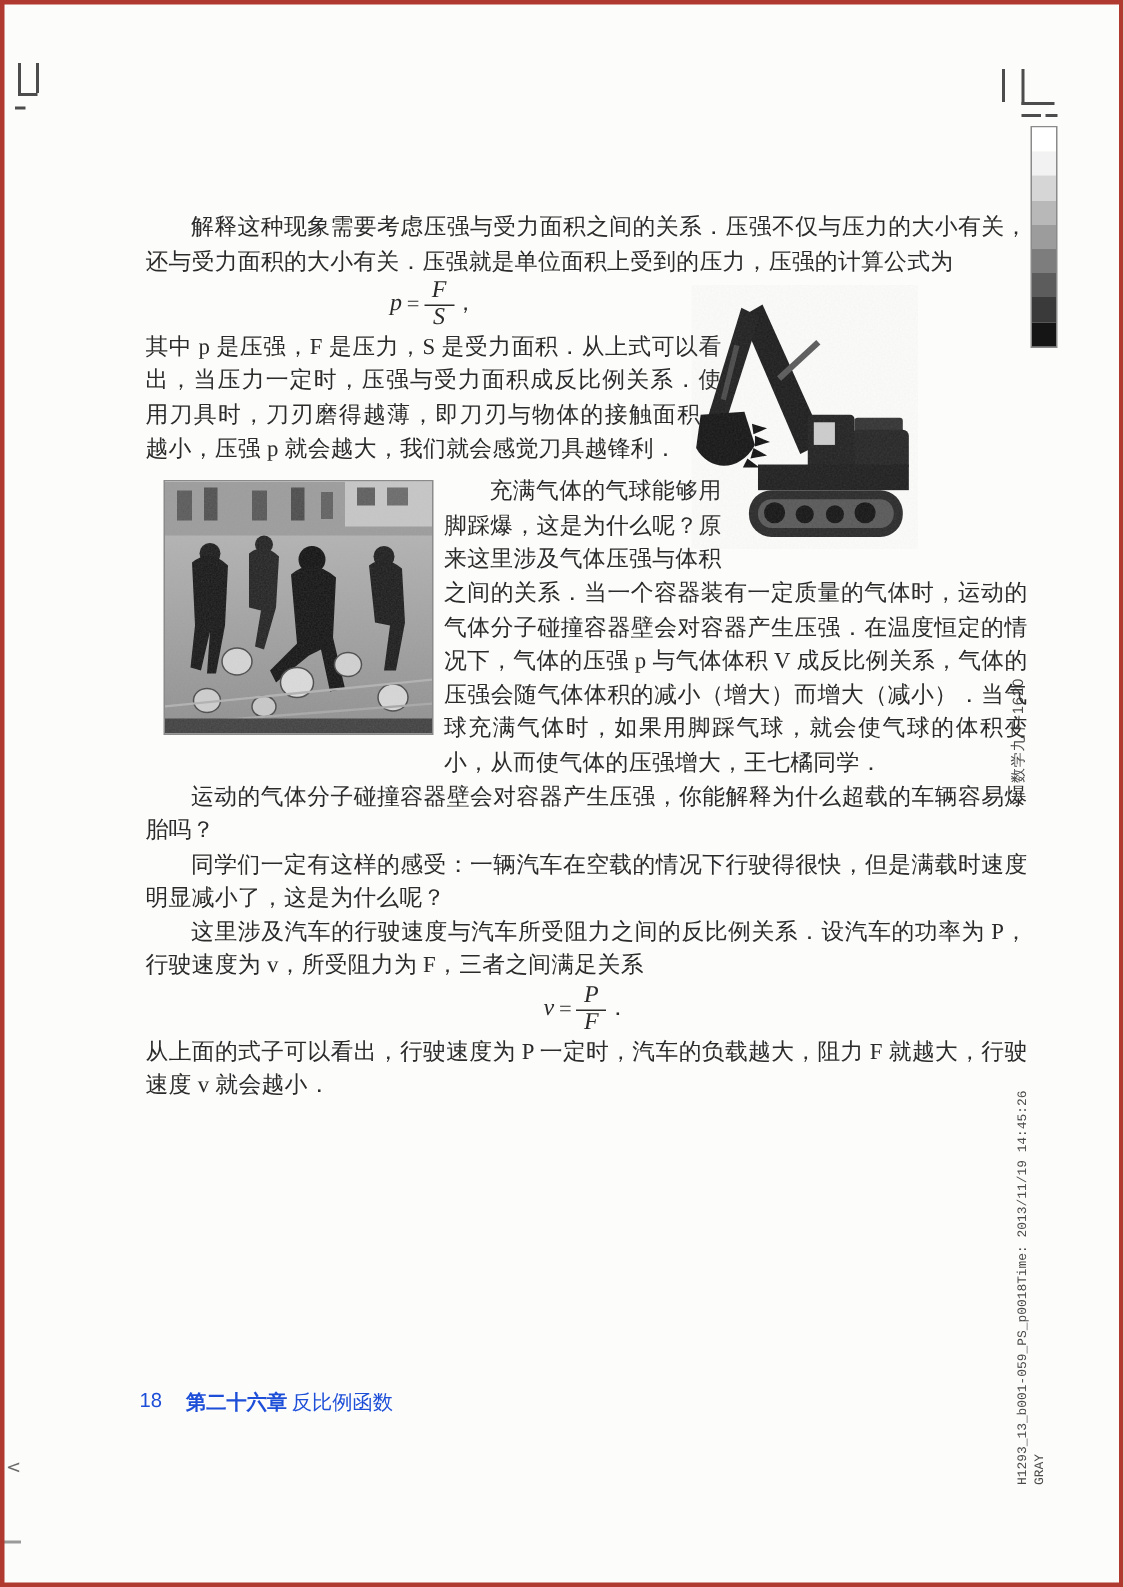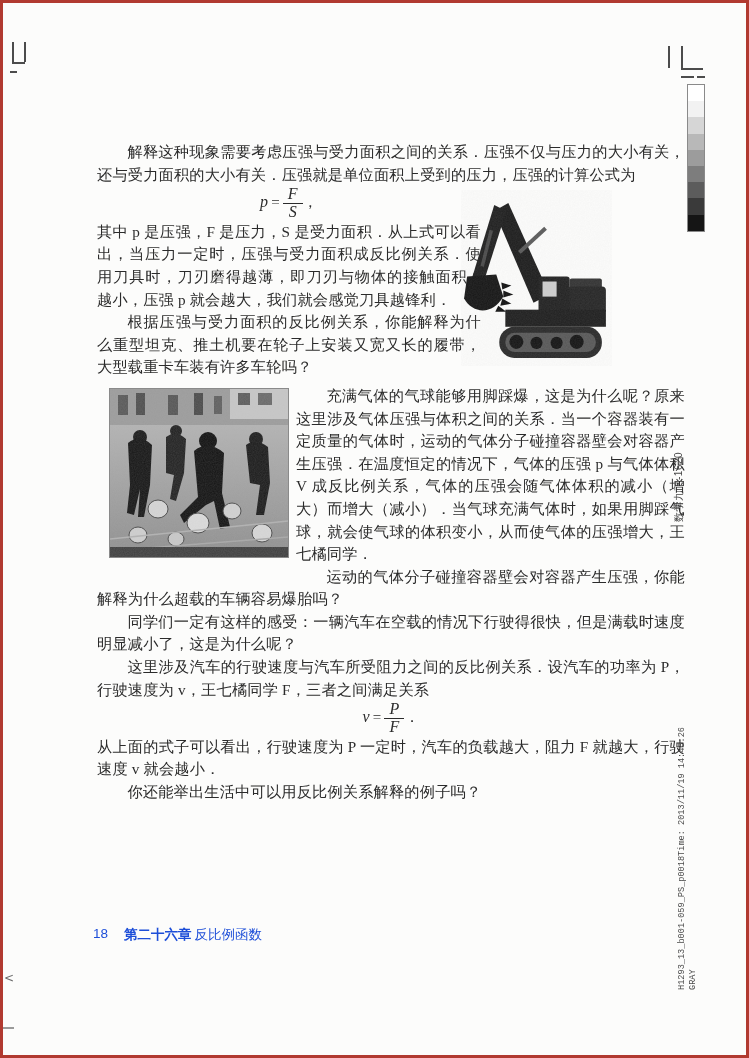--- a/index.html
+++ b/index.html
@@ -148,21 +148,20 @@
         <circle cx="115" cy="151" r="7" fill="#151515"></circle>
         <rect x="0" y="0" width="150" height="175" fill="#888" filter="url(#grain)" opacity="0.25"></rect>
       </svg>
     </div>
 
     <p class="formula">
       <span class="f-var">p</span><span class="f-eq">=</span><span class="frac"><span class="fnum">F</span><span class="fden">S</span></span><span class="f-tail">，</span>
     </p>
 
     <p>其中 p 是压强，F 是压力，S 是受力面积．从上式可以看出，当压力一定时，压强与受力面积成反比例关系．使用刀具时，刀刃磨得越薄，即刀刃与物体的接触面积 S 越小，压强 p 就会越大，我们就会感觉刀具越锋利．</p>
-    <p class="indent">根据压强与受力面积的反比例关系，你能解释为什么重型坦克、推土机要在轮子上安装又宽又长的履带，大型载重卡车装有许多车轮吗？</p>
   </div>
 
   <div style="margin-top:6px;">
     <div class="fig-left">
       <svg width="178" height="168" viewBox="0 0 178 168">
         <defs>
           <linearGradient id="pbg" x1="0" y1="0" x2="0" y2="1">
             <stop offset="0" stop-color="#bdbdbd"></stop>
               <stop offset="1" stop-color="#8f8f8f"></stop>
           </linearGradient>
@@ -206,28 +205,27 @@
         <rect x="0" y="158" width="178" height="10" fill="#3f3f3f"></rect>
         <rect width="178" height="168" fill="#888" filter="url(#grain2)" opacity="0.3"></rect>
       </svg>
     </div>
 
     <p class="indent">充满气体的气球能够用脚踩爆，这是为什么呢？原来这里涉及气体压强与体积之间的关系．当一个容器装有一定质量的气体时，运动的气体分子碰撞容器壁会对容器产生压强．在温度恒定的情况下，气体的压强 p 与气体体积 V 成反比例关系，气体的压强会随气体体积的减小（增大）而增大（减小）．当气球充满气体时，如果用脚踩气球，就会使气球的体积变小，从而使气体的压强增大，王七橘同学．</p>
     <p class="indent">运动的气体分子碰撞容器壁会对容器产生压强，你能解释为什么超载的车辆容易爆胎吗？</p>
   </div>
 
   <p class="indent">同学们一定有这样的感受：一辆汽车在空载的情况下行驶得很快，但是满载时速度明显减小了，这是为什么呢？</p>
-  <p class="indent">这里涉及汽车的行驶速度与汽车所受阻力之间的反比例关系．设汽车的功率为 P，行驶速度为 v，王七橘同学 F，三者之间满足关系</p>
+  <p class="indent">这里涉及汽车的行驶速度与汽车所受阻力之间的反比例关系．设汽车的功率为 P，行驶速度为 v，所受阻力为 F，三者之间满足关系</p>
 
   <p class="formula">
     <span class="f-var">v</span><span class="f-eq">=</span><span class="frac"><span class="fnum">P</span><span class="fden">F</span></span><span class="f-tail">．</span>
   </p>
 
   <p>从上面的式子可以看出，行驶速度为 P 一定时，汽车的负载越大，阻力 F 就越大，行驶速度 v 就会越小．</p>
-  <p class="indent">你还能举出生活中可以用反比例关系解释的例子吗？</p>
 </div>
 
 <div class="footer">
   <span class="pgnum">18</span>
   <span class="chap">第二十六章</span>
   <span class="ttl">反比例函数</span>
 </div>
 
 <div class="watermark">头条@王七橘同学</div>
 

